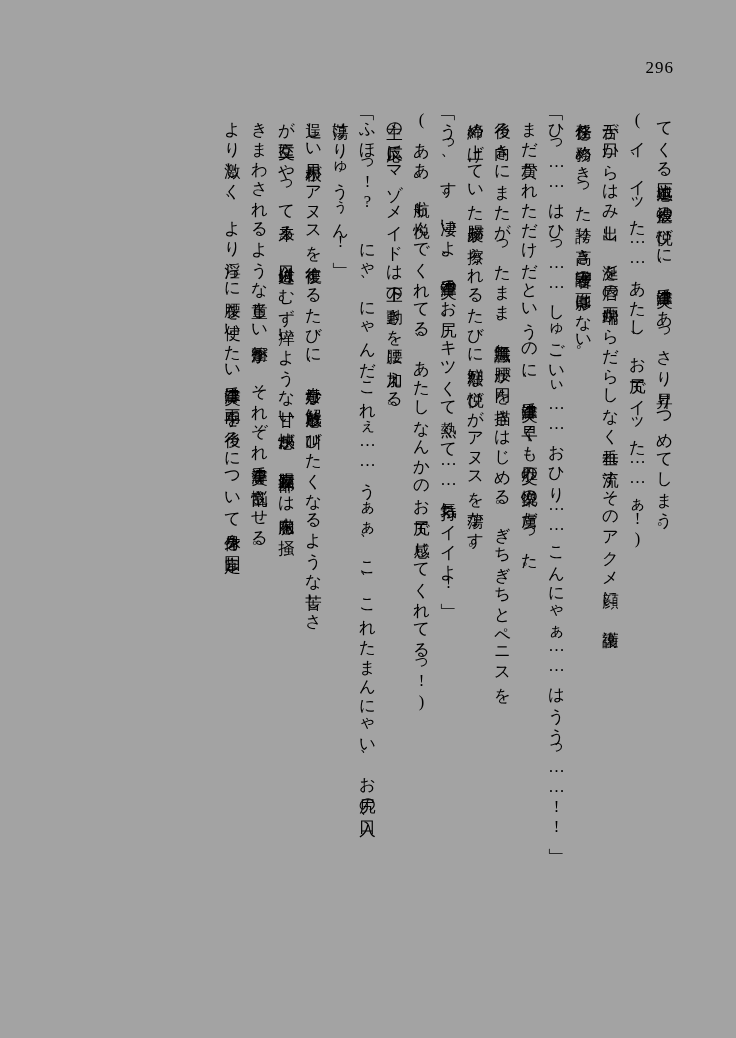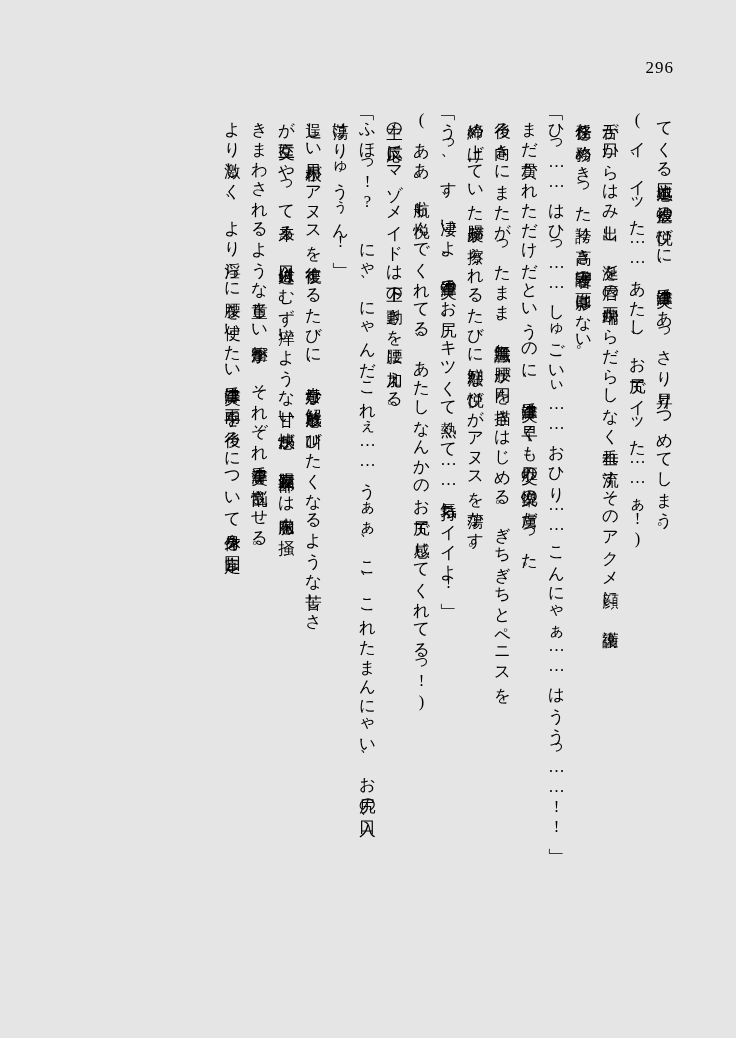--- a/index.html
+++ b/index.html
@@ -4,21 +4,21 @@
 <style>
   html, body {
     margin: 0;
     padding: 0;
     background: #ffffff;
   }
   .page {
     position: relative;
     width: 736px;
     height: 1038px;
-    background: #e5e5e5;
+    background: #a3a3a3;
     overflow: hidden;
     font-family: "Liberation Serif", "DejaVu Serif", serif;
     color: #000000;
   }
   .page-number {
     position: absolute;
     top: 58px;
     right: 62px;
     font-size: 17px;
     letter-spacing: 1px;

